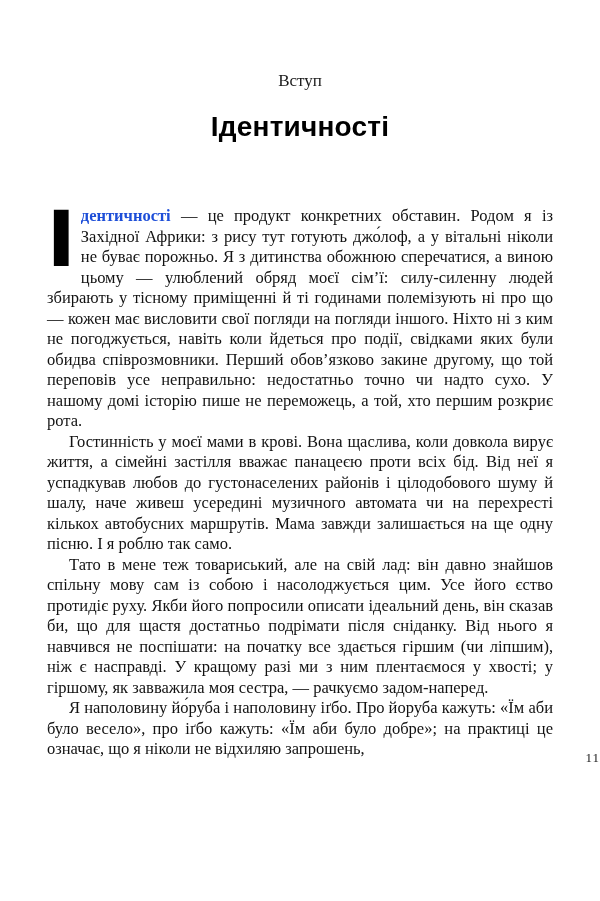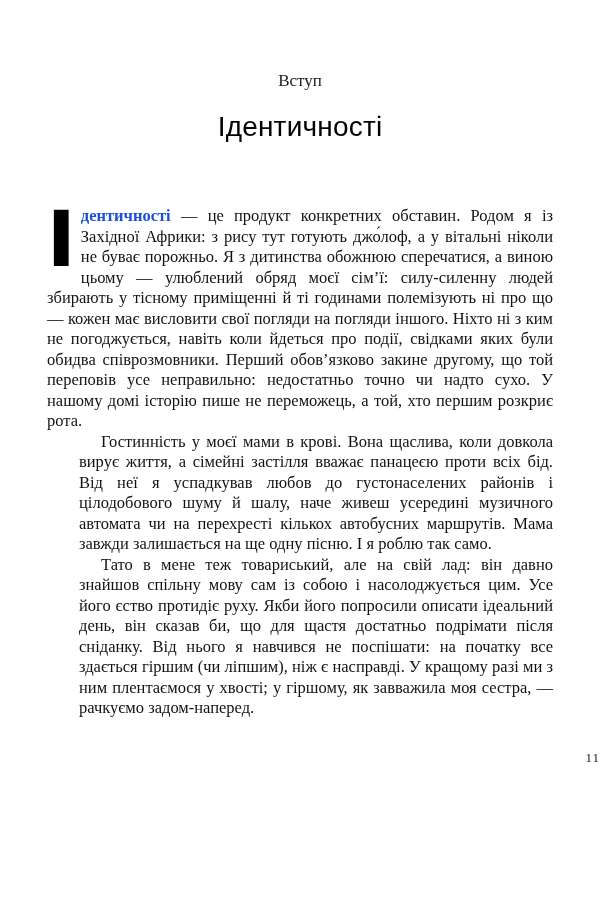--- a/index.html
+++ b/index.html
@@ -32,21 +32,21 @@
     color: #1b1b1b;
   }
   .chapter-title {
     position: absolute;
     top: 111px;
     left: 0;
     right: 0;
     margin: 0;
     text-align: center;
     font-family: "Liberation Sans", "DejaVu Sans", sans-serif;
-    font-weight: 400;
+    font-weight: 700;
     font-size: 28px;
     letter-spacing: 0.2px;
     color: #000000;
   }
   .body-text {
     position: absolute;
     top: 206px;
     left: 47px;
     width: 506px;
     font-family: "Liberation Serif", "DejaVu Serif", serif;
@@ -54,21 +54,20 @@
     line-height: 20.5px;
     text-align: justify;
     color: #121212;
   }
   .para {
     margin: 0;
     padding: 0;
   }
   .para.indent {
     text-indent: 22px;
-    margin-left: 32px;
   }
   .dropcap {
     float: left;
     font-family: "Liberation Sans", "DejaVu Sans", sans-serif;
     font-weight: 700;
     font-size: 82px;
     line-height: 62px;
     height: 62px;
     margin: 1px 11px 0 0;
     color: #000000;
@@ -101,18 +100,19 @@
   <h1 class="chapter-title">Ідентичності</h1>
 
   <div class="body-text">
 
     <p class="para"><span class="dropcap">І</span><span class="lead-word">дентичності</span><span> — це продукт конкретних обставин. Родом я із Західної Африки: з рису тут готують джо́лоф, а у вітальні ніколи не буває порожньо. Я з дитинства обожнюю сперечатися, а виною цьому — улюблений обряд моєї сім’ї: силу-силенну людей збирають у тісному приміщенні й ті годинами полемізують ні про що — кожен має висловити свої погляди на погляди іншого. Ніхто ні з ким не погоджується, навіть коли йдеться про події, свідками яких були обидва співрозмовники. Перший обов’язково закине другому, що той переповів усе неправильно: недостатньо точно чи надто сухо. У нашому домі історію пише не переможець, а той, хто першим розкриє рота.</span></p>
 
     <p class="para indent">Гостинність у моєї мами в крові. Вона щаслива, коли довкола вирує життя, а сімейні застілля вважає панацеєю проти всіх бід. Від неї я успадкував любов до густонаселених районів і цілодобового шуму й шалу, наче живеш усередині музичного автомата чи на перехресті кількох автобусних маршрутів. Мама завжди залишається на ще одну пісню. І я роблю так само.</p>
 
     <p class="para indent">Тато в мене теж товариський, але на свій лад: він давно знайшов спільну мову сам із собою і насолоджується цим. Усе його єство протидіє руху. Якби його попросили описати ідеальний день, він сказав би, що для щастя достатньо подрімати після сніданку. Від нього я навчився не поспішати: на початку все здається гіршим (чи ліпшим), ніж є насправді. У кращому разі ми з ним плентаємося у хвості; у гіршому, як завважила моя сестра, — рачкуємо задом-наперед.</p>
 
+    <p class="para indent">Я наполовину йо́руба і наполовину іґбо. Про йоруба кажуть: «Їм аби було весело», про іґбо кажуть: «Їм аби було добре»; на практиці це означає, що я ніколи не відхиляю запрошень,</p>
 
   </div>
 
   <div class="page-number">11</div>
 
 </div>
 
 </body></html>

